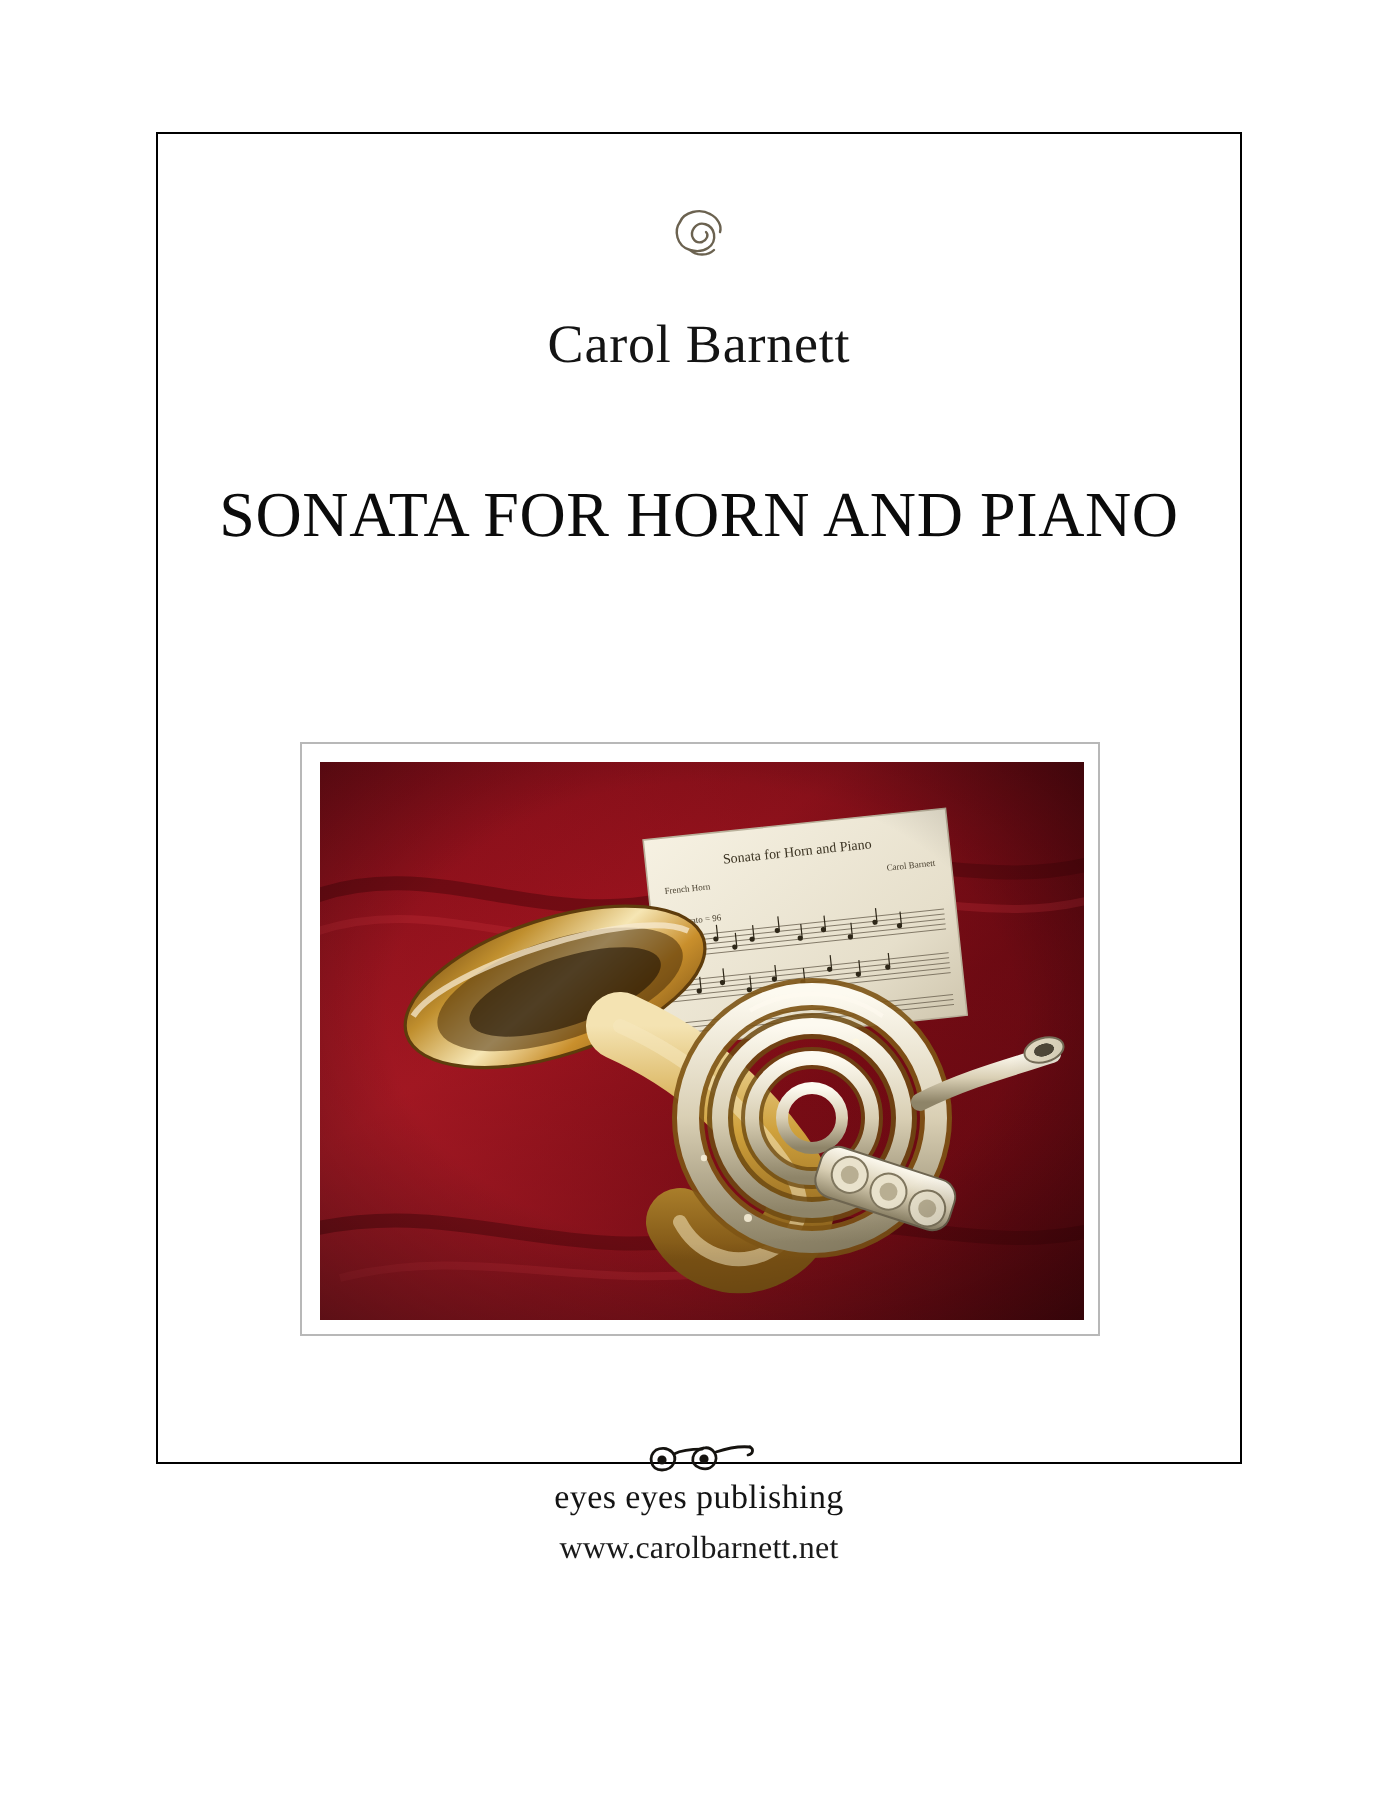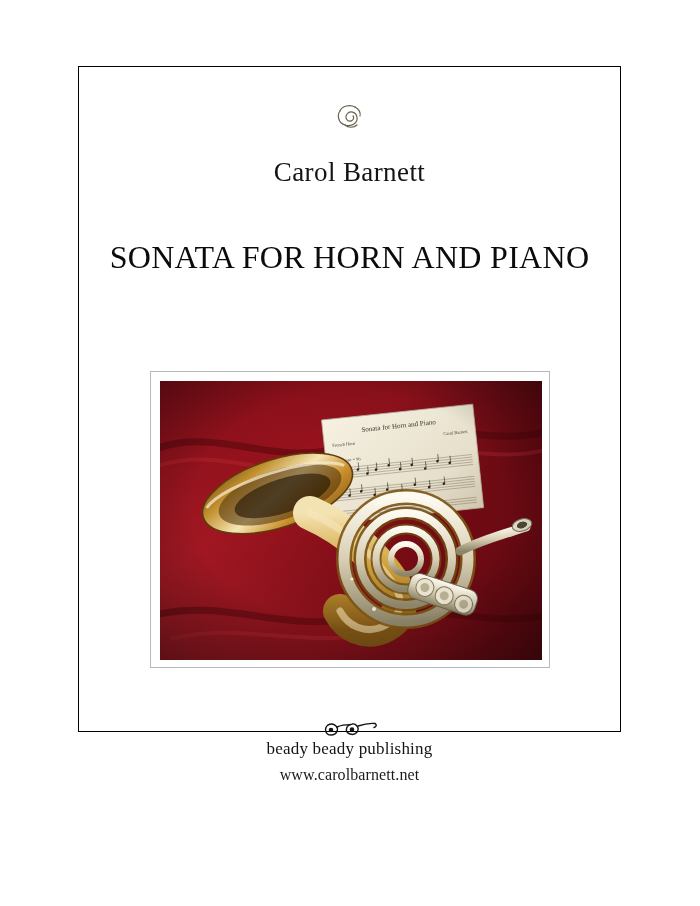--- a/index.html
+++ b/index.html
@@ -313,18 +313,18 @@
           <path d="M36 10 C 42 8, 48 7, 53 7.5"></path>
           <path d="M53 7.5 C 55 8.6, 54.6 11, 52 11.5"></path>
         </g>
         <g fill="#15130f">
           <circle cx="9" cy="14" r="2.3"></circle>
           <circle cx="30" cy="13.5" r="2.3"></circle>
         </g>
       </svg>
     </div>
 
-    <div class="imprint-name">beady beady publishing</div>
+    <div class="imprint-name">eyes eyes publishing</div>
 
     <div class="imprint-url">www.carolbarnett.net</div>
 
   </div>
 </div>
 
 </body></html>

